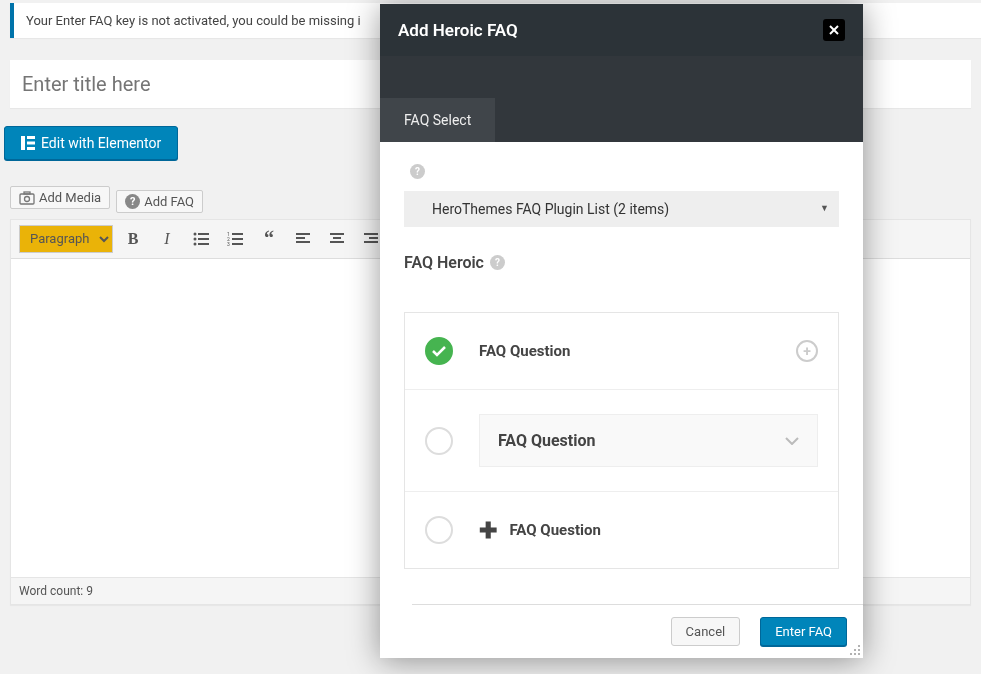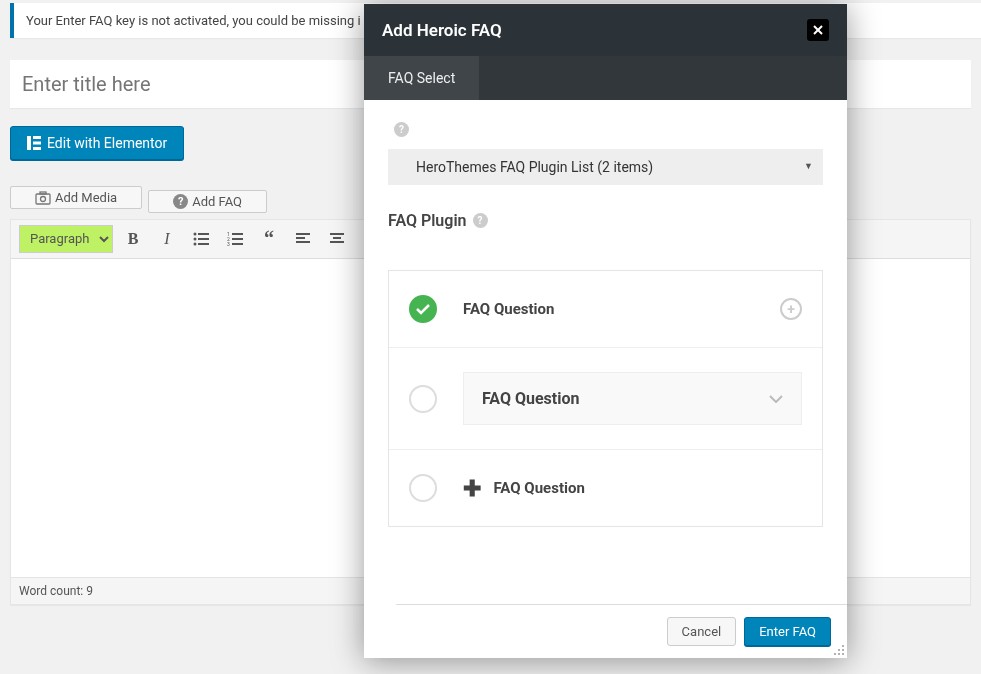--- a/index.html
+++ b/index.html
@@ -3,42 +3,42 @@
   <meta charset="utf-8">
   <style>
     * { margin:0; padding:0; box-sizing:border-box; font-family:-apple-system,BlinkMacSystemFont,"Segoe UI",Roboto,sans-serif; }
     body { background:#f1f1f1; width:981px; height:674px; position:relative; overflow:hidden; }
 
     .notice { background:#fff; border-left:4px solid #0073aa; padding:10px 12px; margin:3px 0 22px 10px; color:#444; font-size:13px; box-shadow:0 1px 1px rgba(0,0,0,.04); }
 
     .title-wrap { background:#fff; margin:0 10px 18px 10px; padding:0; box-shadow:0 1px 1px rgba(0,0,0,.04); }
     .title-input { width:100%; border:none; outline:none; padding:12px 12px; font-size:20px; color:#777; font-weight:400; background:#fff; }
 
-    .elementor-btn { display:inline-flex; align-items:center; background:#0085ba; border:1px solid #006799; color:#fff; font-size:14px; padding:8px 16px; margin-left:10px; margin-bottom:26px; cursor:pointer; border-radius:3px; box-shadow:0 1px 0 #006799; }
+    .elementor-btn { display:inline-flex; align-items:center; background:#0085ba; border:1px solid #006799; color:#fff; font-size:14px; padding:8px 16px; margin-left:4px; margin-bottom:26px; cursor:pointer; border-radius:3px; box-shadow:0 1px 0 #006799; }
     .elementor-btn svg { margin-right:6px; }
 
     .media-row { margin-left:10px; margin-bottom:6px; }
-    .wp-btn { display:inline-flex; align-items:center; background:#f7f7f7; border:1px solid #ccc; color:#555; font-size:13px; padding:3px 24px; cursor:pointer; border-radius:2px; margin-right:2px; }
+    .wp-btn { display:inline-flex; align-items:center; background:#f7f7f7; border:1px solid #ccc; color:#555; font-size:13px; padding:3px 8px; cursor:pointer; border-radius:2px; margin-right:2px; }
     .wp-btn svg, .wp-btn .iconcircle { margin-right:4px; }
     .iconcircle { width:15px; height:15px; border-radius:50%; background:#888; display:inline-flex; align-items:center; justify-content:center; color:#fff; font-size:11px; font-weight:bold; }
 
     .editor-box { margin:0 10px; background:#fff; border:1px solid #e5e5e5; box-shadow:0 1px 1px rgba(0,0,0,.04); }
     .toolbar { display:flex; align-items:center; background:#f5f5f5; border-bottom:1px solid #ddd; padding:5px 8px; gap:6px; }
-    .format-select { border:1px solid #ccc; background:#bef264; color:#555; font-size:13px; padding:3px 6px; height:28px; }
+    .format-select { border:1px solid #ccc; background:#eab308; color:#555; font-size:13px; padding:3px 6px; height:28px; }
     .tb-btn { width:28px; height:28px; display:inline-flex; align-items:center; justify-content:center; cursor:pointer; color:#555; border:1px solid transparent; }
     .editor-body { height:318px; background:#fff; }
     .status-bar { border-top:1px solid #e5e5e5; background:#f5f5f5; padding:6px 8px; font-size:12px; color:#555; }
 
     
-    .modal { position:absolute; left:364px; top:4px; width:483px; height:654px; background:#fff; box-shadow:0 3px 30px rgba(0,0,0,0.4); display:flex; flex-direction:column; }
+    .modal { position:absolute; left:380px; top:4px; width:483px; height:654px; background:#fff; box-shadow:0 3px 30px rgba(0,0,0,0.4); display:flex; flex-direction:column; }
     .modal-header { background:#2c3338; color:#fff; padding:15px 18px; font-size:17px; font-weight:600; display:flex; justify-content:space-between; align-items:center; }
     .close-btn { background:#000; width:22px; height:22px; border-radius:3px; display:flex; align-items:center; justify-content:center; cursor:pointer; }
 
     .modal-tabs { background:#32373c; display:flex; }
-    .mtab { padding:14px 24px; color:#aaa; font-size:14px; cursor:pointer; }
+    .mtab { padding:14px 24px; color:#aaa; font-size:14px; cursor:pointer;margin-top:42px; }
     .mtab.active { background:#40454a; color:#eee; }
 
     .modal-body { flex:1; overflow-y:auto; padding:22px 24px 20px 24px; }
     .modal-body::-webkit-scrollbar{width:15px;}
     .modal-body::-webkit-scrollbar-track{background:#f0f0f0;}
     .modal-body::-webkit-scrollbar-thumb{background:#c1c1c1;}
 
     .section-label { color:#444; font-size:16px; font-weight:600; margin-bottom:12px; display:flex; align-items:center; }
     .help-q { width:15px; height:15px; border-radius:50%; background:#ccc; color:#fff; font-size:10px; font-weight:bold; display:inline-flex; align-items:center; justify-content:center; margin-left:6px; }
 
@@ -51,21 +51,21 @@
     .style-opt:last-child{border-bottom:none;}
     .radiodot { width:28px; height:28px; border-radius:50%; border:2px solid #ddd; margin-right:26px; flex-shrink:0; display:flex; align-items:center; justify-content:center; }
     .radiodot.selected { background:#46b450; border-color:#46b450; }
 
     .preview-line { flex:1; display:flex; align-items:center; justify-content:space-between; font-weight:700; color:#444; font-size:15px; }
     .preview-inner { flex:1; display:flex; align-items:center; gap:12px;}
     .plus-circle { width:22px; height:22px; border:2px solid #ccc; border-radius:50%; display:flex; align-items:center; justify-content:center; color:#ccc; font-size:14px; font-weight:bold;}
     .preview-box { flex:1; background:#f9f9f9; border:1px solid #eee; padding:16px 18px; display:flex; align-items:center; justify-content:space-between; }
     .chev-down{ color:#bbb; font-size:18px;}
 
-    .modal-footer { padding:12px 16px; display:flex; justify-content:flex-end; gap:8px; border-top:1px solid #ddd; position:relative;margin-left:32px;}
+    .modal-footer { padding:12px 16px; display:flex; justify-content:flex-end; gap:20px; border-top:1px solid #ddd; position:relative;margin-left:32px;}
     .resize-handle{position:absolute;right:2px;bottom:2px;width:12px;height:12px;cursor:se-resize;color:#999;}
     .btn-cancel { background:#f7f7f7; border:1px solid #ccc; color:#555; padding:6px 14px; font-size:13px; cursor:pointer; border-radius:3px; }
     .btn-primary { background:#0085ba; border:1px solid #006799; color:#fff; padding:6px 14px; font-size:13px; cursor:pointer; border-radius:3px; box-shadow:0 1px 0 #006799;}
   </style>
 </head>
 <body>
 
 
 
 
@@ -177,21 +177,21 @@
     <div class="section-label">
       <span class="help-q">?</span>
     </div>
     <div class="select-wrap">
       <select class="group-select">
         <option>HeroThemes FAQ Plugin List (2 items)</option>
       </select>
     </div>
 
     <div class="section-label">
-      <span>FAQ Plugin</span>
+      <span>FAQ Heroic</span>
       <span class="help-q">?</span>
     </div>
 
     <div class="styles">
 
       <div class="style-opt">
         <span class="radiodot selected">
           <svg width="14" height="11" viewBox="0 0 14 11" fill="none" stroke="#fff" stroke-width="2.5">
               <polyline points="1,5 5,9 13,1"></polyline>
             </svg>

